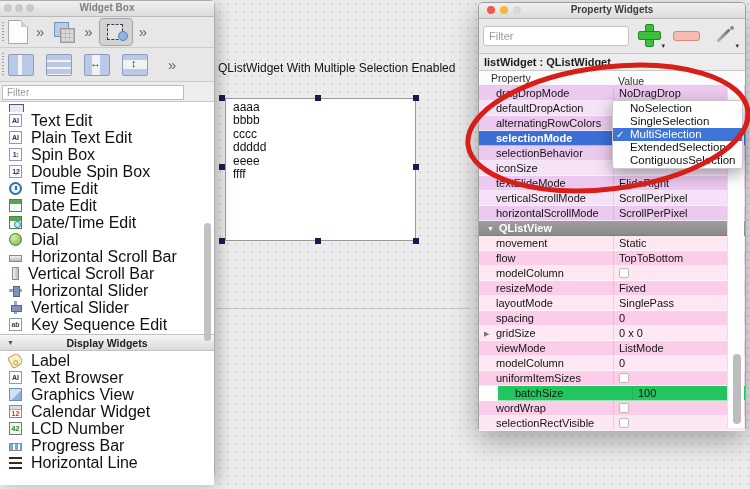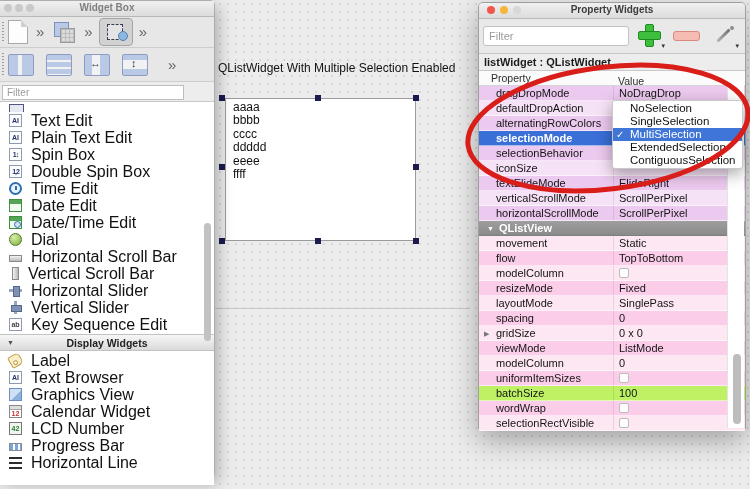--- a/index.html
+++ b/index.html
@@ -407,21 +407,21 @@
         <div class="prop-row" style="background-color: rgb(253, 231, 243);">
           <span class="prop-vline"></span>
           <span class="prop-name">modelColumn</span>
           <span class="prop-value">0</span>
         </div>
         <div class="prop-row" style="background-color: rgb(251, 205, 233);">
           <span class="prop-vline"></span>
           <span class="prop-name">uniformItemSizes</span>
           <span class="prop-checkbox"></span>
         </div>
-        <div class="prop-row" style="background-color: #bef264;">
+        <div class="prop-row" style="background-color: #22c55e; margin-left: 19px;">
           <span class="prop-vline"></span>
           <span class="prop-name">batchSize</span>
           <span class="prop-value">100</span>
         </div>
         <div class="prop-row" style="background-color: rgb(251, 205, 233);">
           <span class="prop-vline"></span>
           <span class="prop-name">wordWrap</span>
           <span class="prop-checkbox"></span>
         </div>
         <div class="prop-row" style="background-color: rgb(253, 231, 243);">

